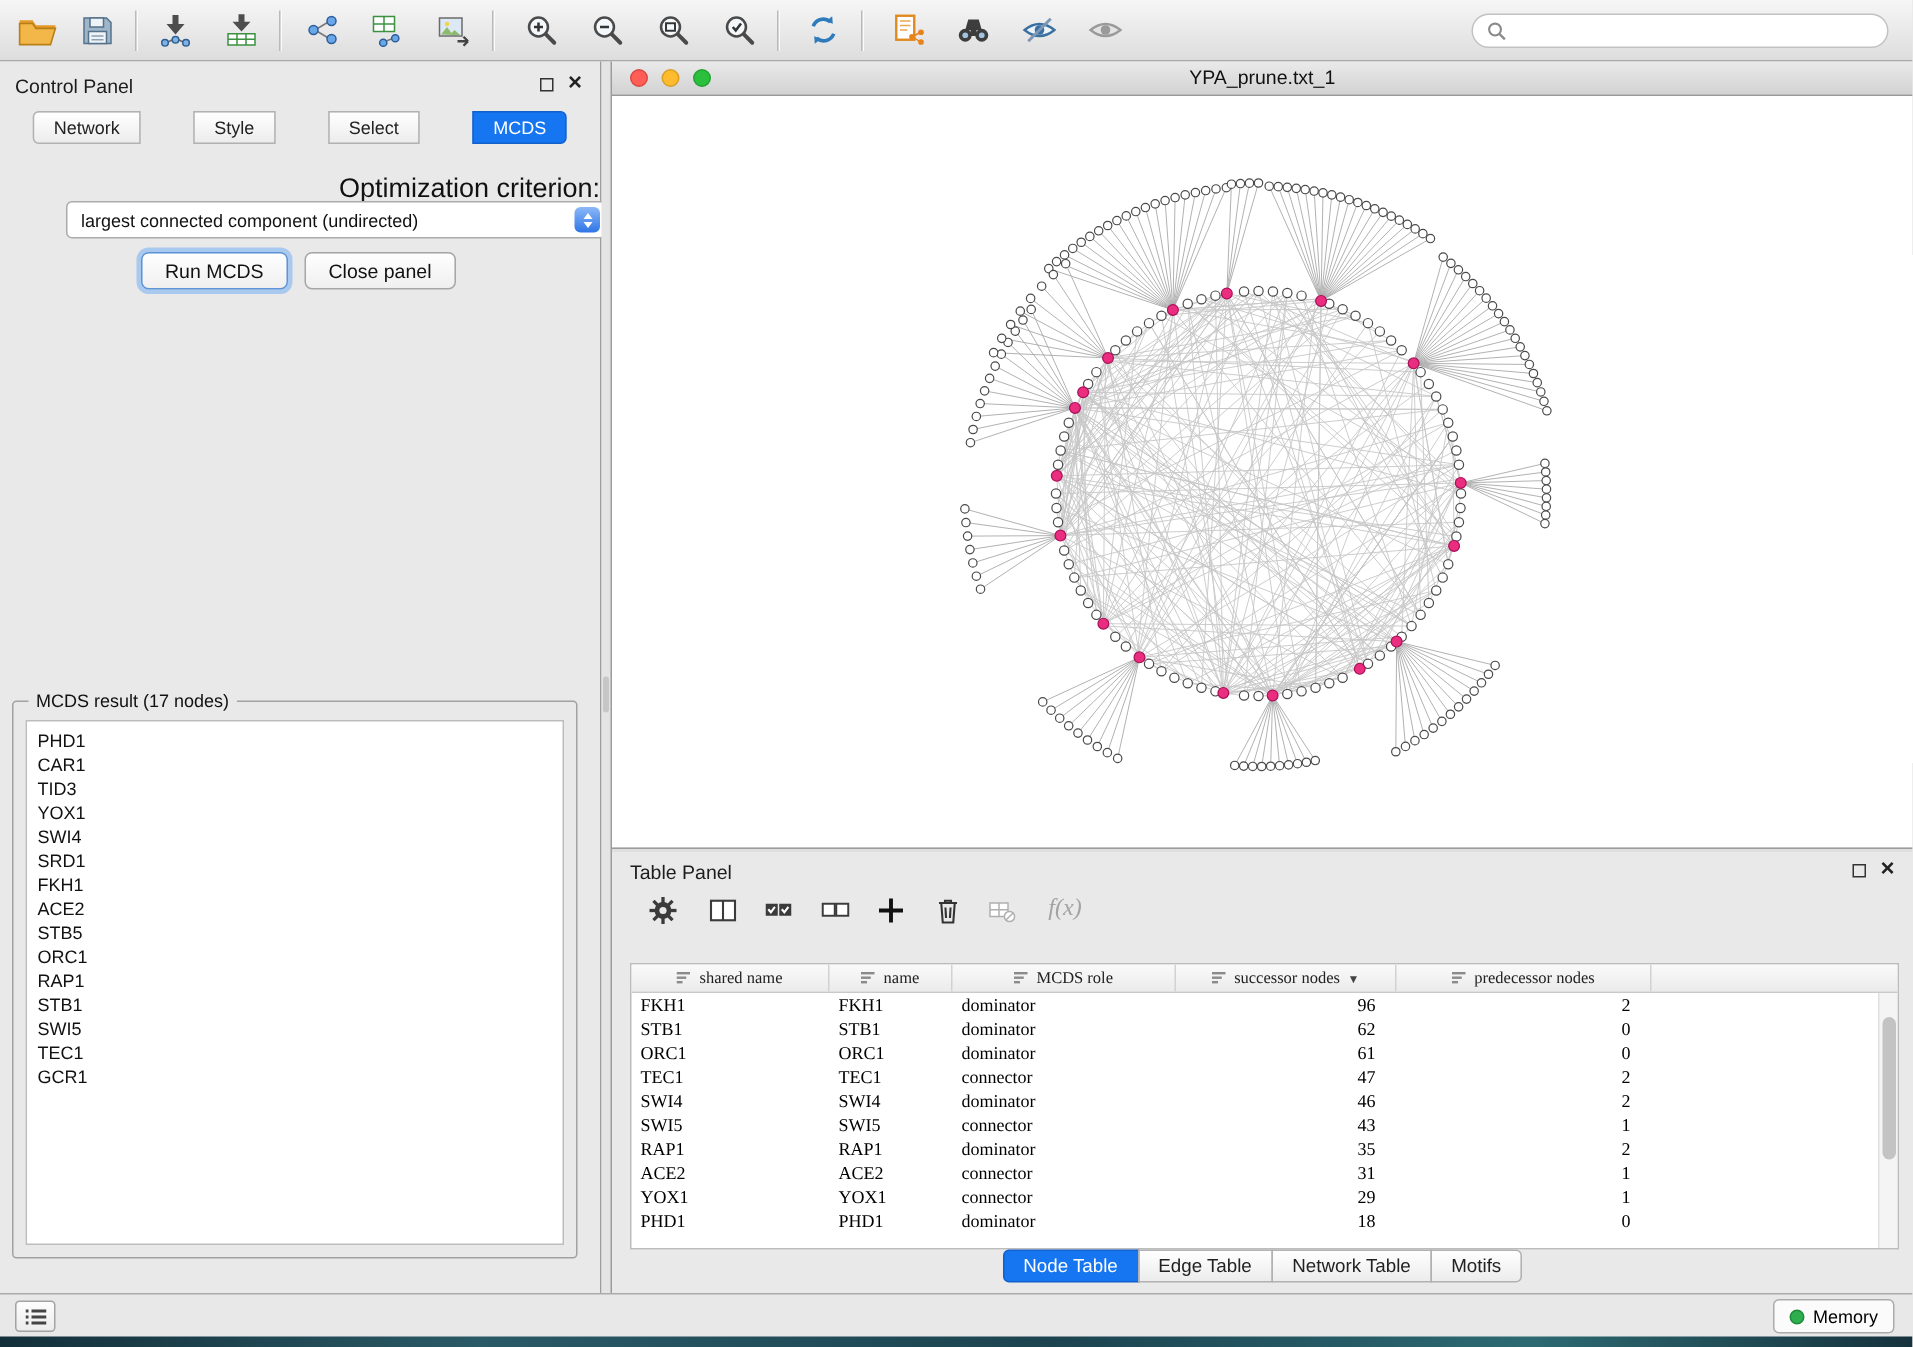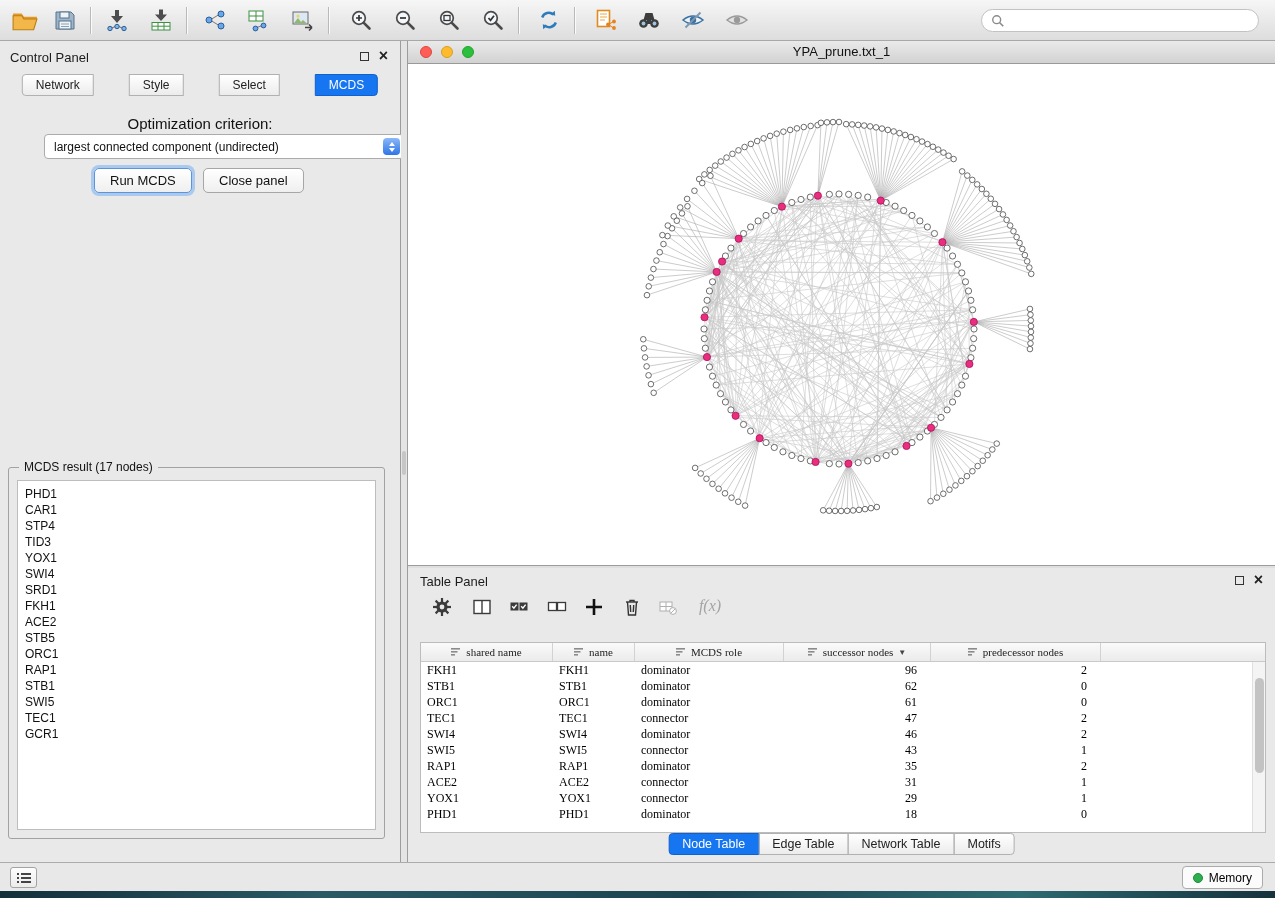--- a/index.html
+++ b/index.html
@@ -20,21 +20,21 @@
   .close-glyph{font-size:16px;font-weight:700;color:#222;line-height:10px;}
   .segbar{display:flex;}
   .seg{font-size:12px;padding:3px 13px;background:linear-gradient(#ffffff,#ececec);border:1px solid #b1b1b1;margin-left:-1px;color:#222;font-family:inherit;cursor:default;}
   .seg:first-child{border-radius:4px 0 0 4px;margin-left:0;}
   .seg:last-child{border-radius:0 4px 4px 0;}
   .seg.active{background:#1675f0;border-color:#1160cc;color:#ffffff;}
 
   
   #cpanel{position:absolute;left:0;top:41px;width:401px;height:821px;background:#e9e9e9;border-right:1px solid #9c9c9c;}
   #cp-tabs{position:absolute;top:33px;left:50%;transform:translateX(-50%);gap:36px;}
-  #opt-label{position:absolute;top:74px;width:100%;text-align:center;font-size:15px;}
+  #opt-label{position:absolute;top:74px;width:100%;text-align:right;font-size:18px;}
   #criterion{position:absolute;left:44px;top:93px;width:360px;height:25px;background:#fff;border:1px solid #ababab;border-radius:4px;font-size:12px;display:flex;align-items:center;padding:0 26px 0 9px;}
   #criterion .cap{position:absolute;right:3px;top:3px;bottom:3px;width:17px;border-radius:4px;background:linear-gradient(#8cb8f8,#2e75e6);display:flex;flex-direction:column;align-items:center;justify-content:center;gap:2px;}
   .up-arr{width:0;height:0;border-left:3.5px solid transparent;border-right:3.5px solid transparent;border-bottom:4.5px solid #fff;}
   .down-arr{width:0;height:0;border-left:3.5px solid transparent;border-right:3.5px solid transparent;border-top:4.5px solid #fff;}
   .btn{position:absolute;height:25px;background:linear-gradient(#ffffff,#efefef);border:1px solid #a6a6a6;border-radius:5px;font-size:13px;padding:0 15px;color:#111;font-family:inherit;cursor:default;}
   #run-btn{left:94px;top:127px;border-color:#5d94d8;box-shadow:0 0 0 3px #a9c9ef;}
   #closepanel-btn{left:203px;top:127px;}
   #groupbox{position:absolute;left:8px;top:426px;width:377px;height:372px;border:1px solid #a2a2a2;border-radius:3px;}
   #groupbox .legend{position:absolute;top:-8px;left:10px;background:#e9e9e9;padding:0 5px;font-size:12px;color:#111;}
   #mcds-list{position:absolute;left:8px;top:12px;right:8px;bottom:8px;background:#fff;border:1px solid #bdbdbd;font-size:12px;padding:5px 0 0 7px;overflow:hidden;}
@@ -255,21 +255,20 @@
         <span class="down-arr"></span>
       </span>
   </div>
   <button id="run-btn" class="btn">Run MCDS</button>
   <button id="closepanel-btn" class="btn">Close panel</button>
   <div id="groupbox">
     <span class="legend">MCDS result (17 nodes)</span>
     <div id="mcds-list">
         <div class="mcds-item">PHD1</div>
         <div class="mcds-item">CAR1</div>
-        <div class="mcds-item">STP4</div>
         <div class="mcds-item">TID3</div>
         <div class="mcds-item">YOX1</div>
         <div class="mcds-item">SWI4</div>
         <div class="mcds-item">SRD1</div>
         <div class="mcds-item">FKH1</div>
         <div class="mcds-item">ACE2</div>
         <div class="mcds-item">STB5</div>
         <div class="mcds-item">ORC1</div>
         <div class="mcds-item">RAP1</div>
         <div class="mcds-item">STB1</div>

